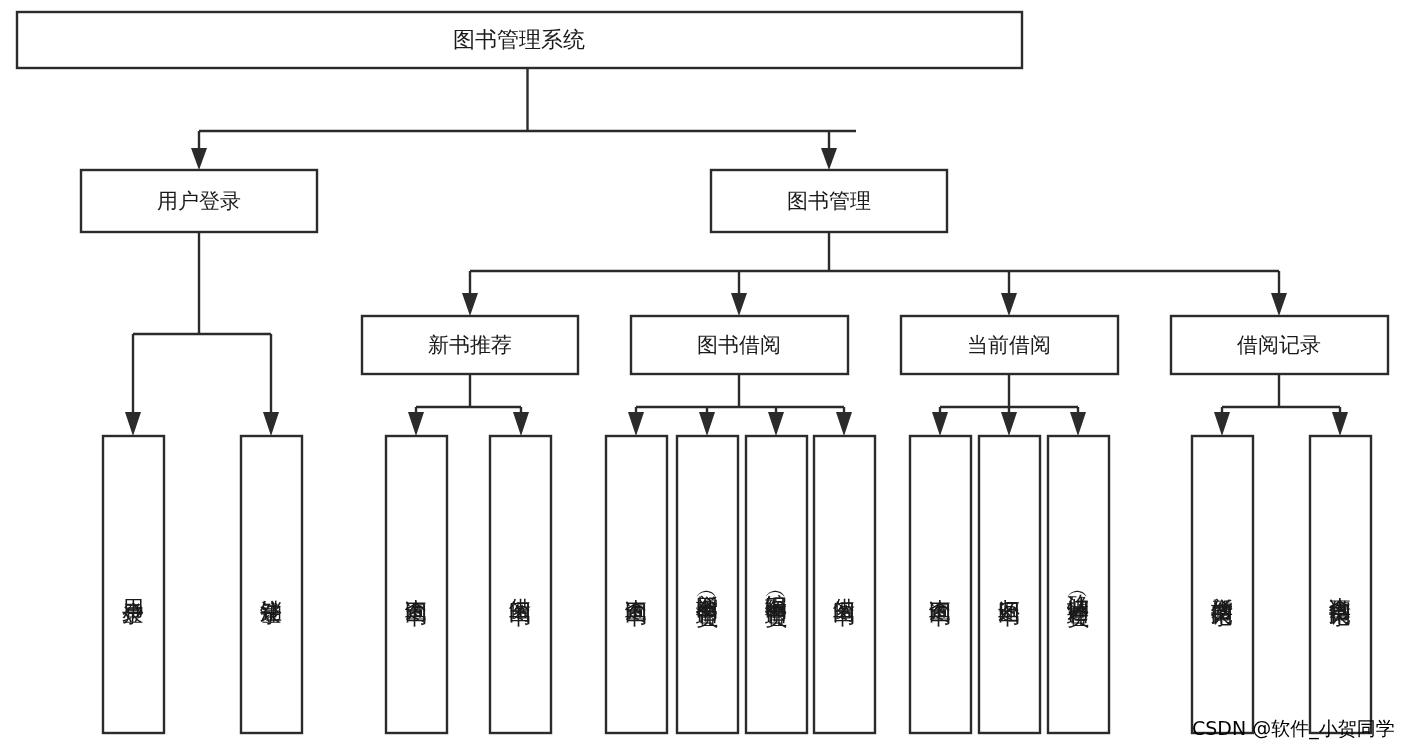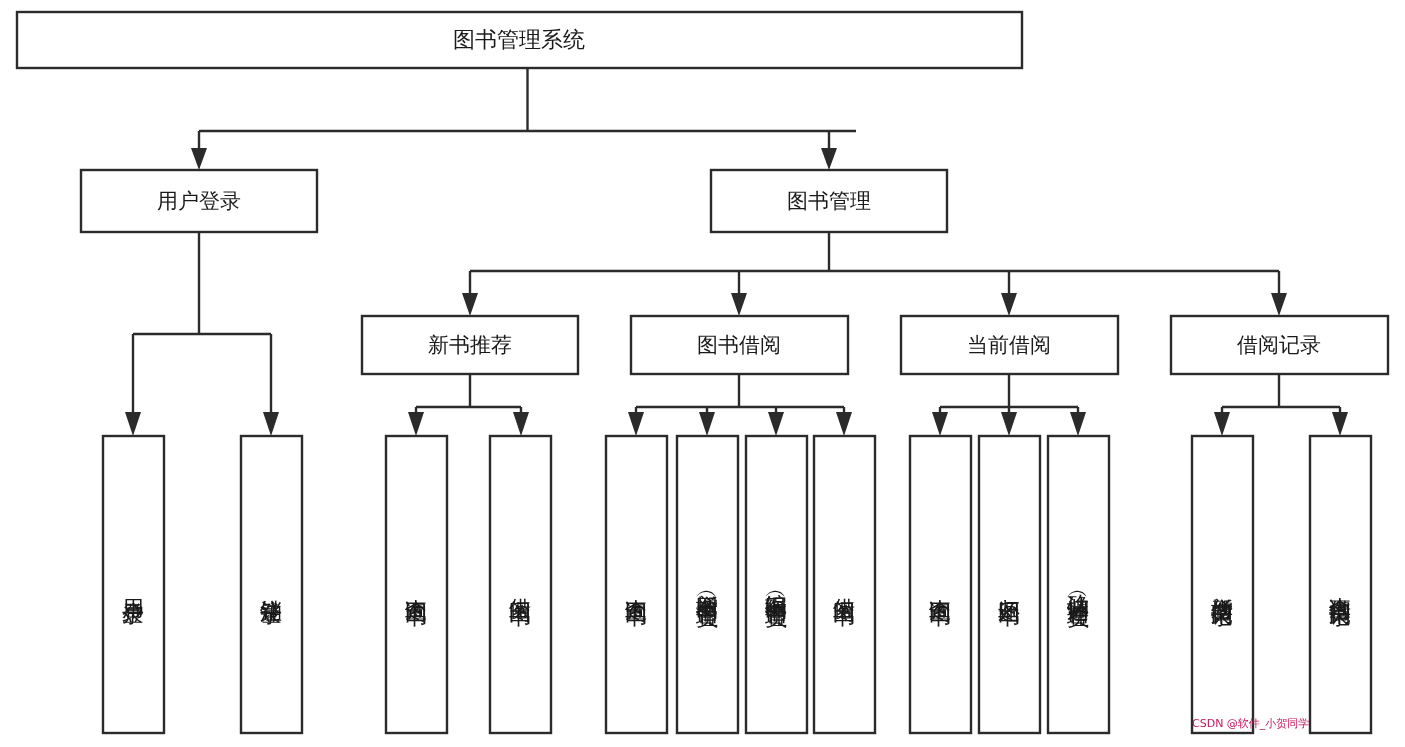--- a/index.html
+++ b/index.html
@@ -69,22 +69,22 @@
     display: flex;
     align-items: center;
     justify-content: center;
     white-space: nowrap;
     pointer-events: none;
     user-select: none;
   }
   .watermark {
     position: absolute;
     font-family: "DejaVu Sans", "Liberation Sans", sans-serif;
-    font-size: 11px;
-    color: #be185d;
+    font-size: 19px;
+    color: #000000;
     white-space: nowrap;
     user-select: none;
   }
 </style>
 </head>
 <body>
 
 <div id="diagram-root">
 
   <svg id="flow-svg" viewBox="0 0 1405 747">

